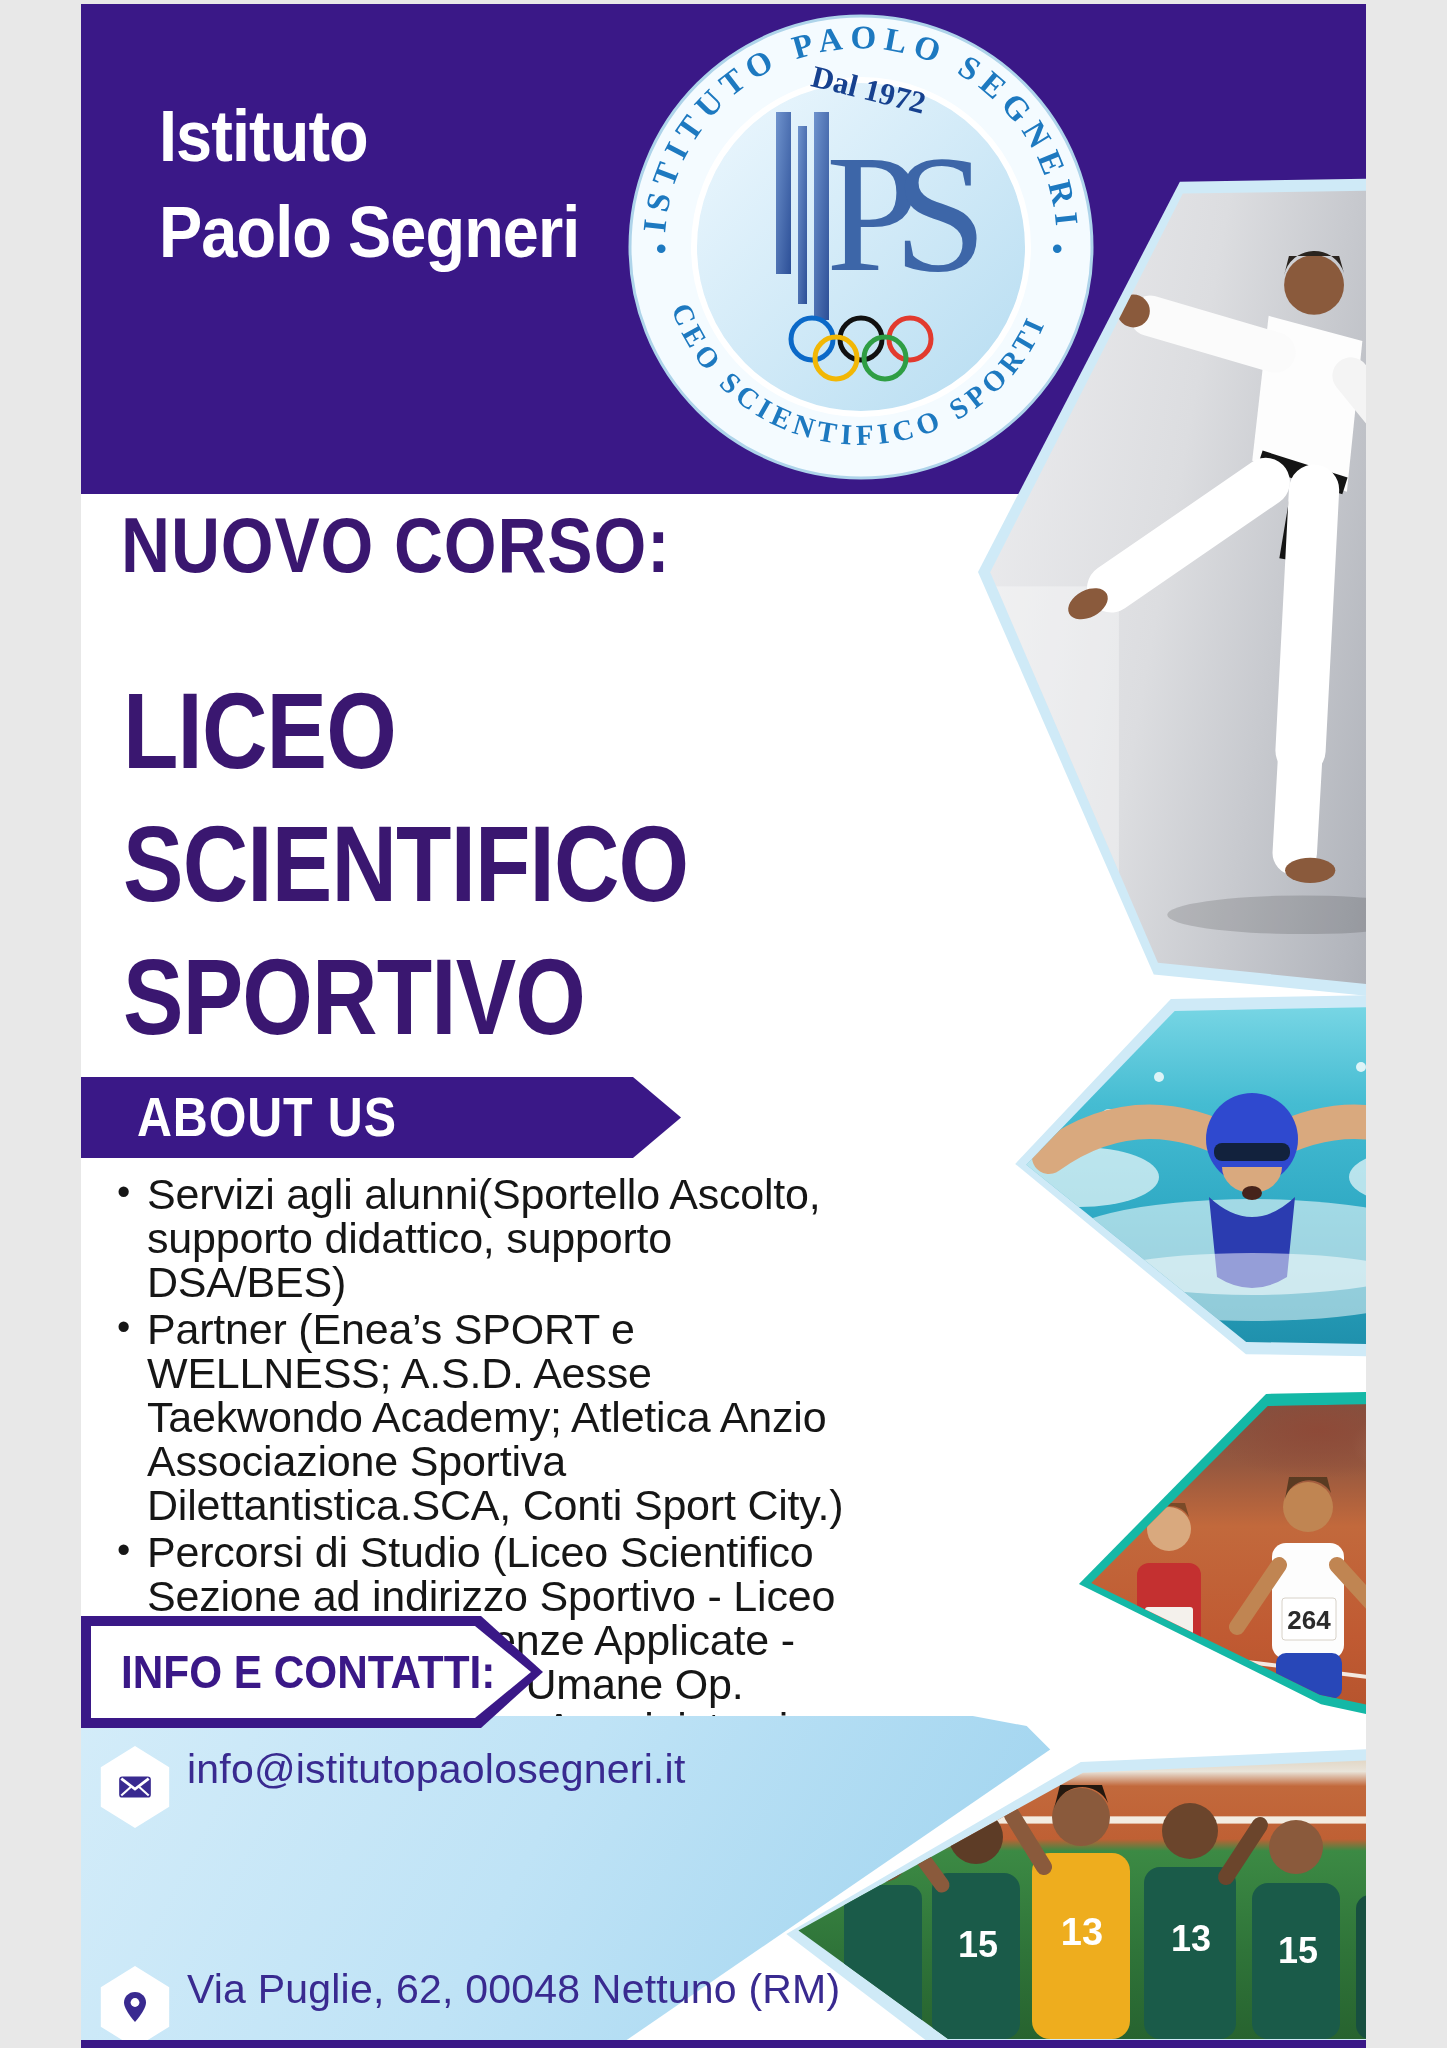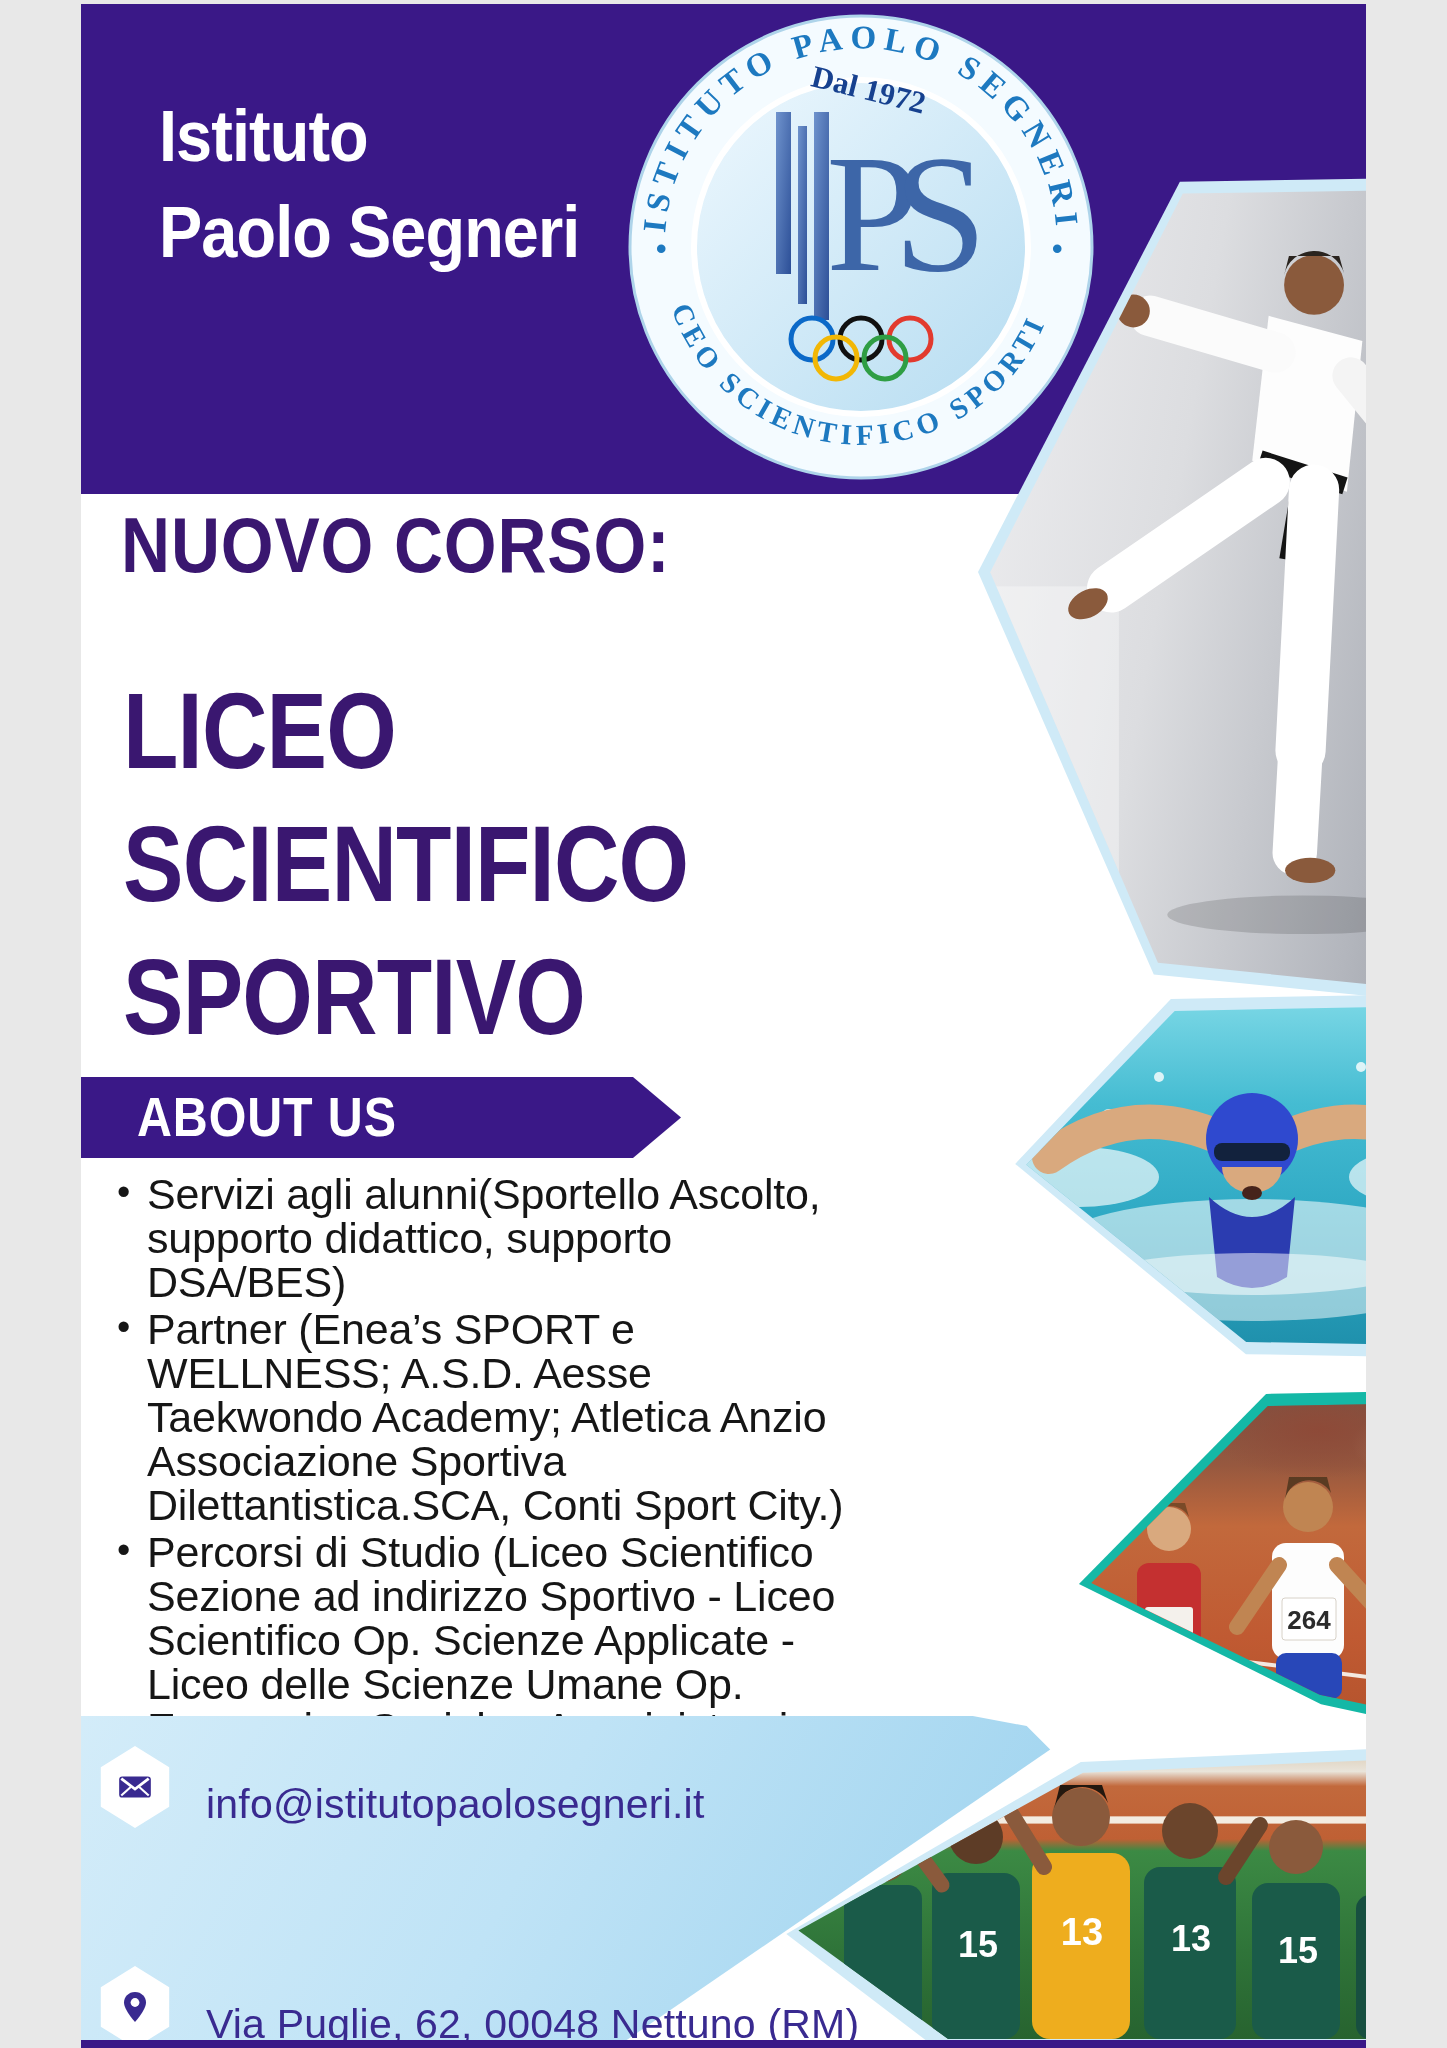--- a/index.html
+++ b/index.html
@@ -32,21 +32,21 @@
   .info-banner{position:absolute;left:0;top:1612px;width:462px;height:112px;background:#3A1887;
     clip-path:polygon(0 0,400px 0,462px 50%,400px 100%,0 100%);}
   .info-banner-inner{position:absolute;left:10px;top:10px;width:442px;height:92px;background:#ffffff;
     clip-path:polygon(0 0,384px 0,440px 50%,384px 100%,0 100%);}
   .info-banner-inner span{position:absolute;left:30px;top:0;line-height:92px;color:#3A1887;font-weight:bold;
     font-size:47px;transform:scaleX(.9);transform-origin:0 0;white-space:nowrap;}
   
   .contact-panel{position:absolute;left:0;top:1712px;width:980px;height:336px;
     background:linear-gradient(118deg,#d3ecf9 0%,#bfe3f6 45%,#9cd2ee 100%);
     clip-path:polygon(0 0,91% 0,96.5% 3%,98.9% 10%,53.9% 100%,0 100%);}
-  .contact-row{position:absolute;left:16px;height:82px;display:flex;align-items:flex-end;gap:33px;}
+  .contact-row{position:absolute;left:16px;height:82px;display:flex;align-items:flex-start;gap:14px;}
   .contact-badge{width:76px;height:82px;background:#ffffff;flex:0 0 auto;
     clip-path:polygon(50% 0%,95% 26%,95% 74%,50% 100%,5% 74%,5% 26%);
     display:flex;align-items:center;justify-content:center;}
   .contact-text{color:#392A90;font-size:41px;letter-spacing:.2px;white-space:nowrap;}
   
   .hx{position:absolute;}
   .hx .hx-in{position:absolute;left:13px;top:13px;right:13px;bottom:13px;overflow:hidden;}
   .hx,.hx .hx-in{background-clip:border-box;}
   .hx-karate{left:880px;top:140px;width:567px;height:875px;background:#cfeaf7;
     clip-path:polygon(3% 48.9%,38.6% 4.3%,100% 3.7%,100% 99.2%,34% 94.9%);}
@@ -237,20 +237,25 @@
   </div>
 
   <ul class="bullets">
     <li>Servizi agli alunni(Sportello Ascolto, supporto didattico, supporto DSA/BES)</li>
     <li>Partner (Enea’s SPORT e WELLNESS; A.S.D. Aesse Taekwondo Academy; Atletica Anzio Associazione Sportiva Dilettantistica.SCA, Conti Sport City.)</li>
     <li>Percorsi di Studio (Liceo Scientifico Sezione ad indirizzo Sportivo - Liceo Scientifico Op. Scienze Applicate  - Liceo delle Scienze Umane Op. Economico Sociale - Amministrazione, Finanze e Marketing)</li>
   </ul>
 
   <div class="contact-panel"></div>
 
+  <div class="info-banner">
+    <div class="info-banner-inner">
+      <span>INFO E CONTATTI:</span>
+    </div>
+  </div>
 
   <div class="contact-row" style="top:1742px;">
     <div class="contact-badge">
       <svg width="38" height="38" viewBox="0 0 36 36" fill="#392A90">
         <rect x="3" y="8" width="30" height="20" rx="3"></rect>
         <polyline points="5,10 18,20 31,10" fill="none" stroke="#ffffff" stroke-width="2.6"></polyline>
         <polyline points="5,26 14,18" fill="none" stroke="#ffffff" stroke-width="2"></polyline>
         <polyline points="31,26 22,18" fill="none" stroke="#ffffff" stroke-width="2"></polyline>
       </svg>
     </div>

